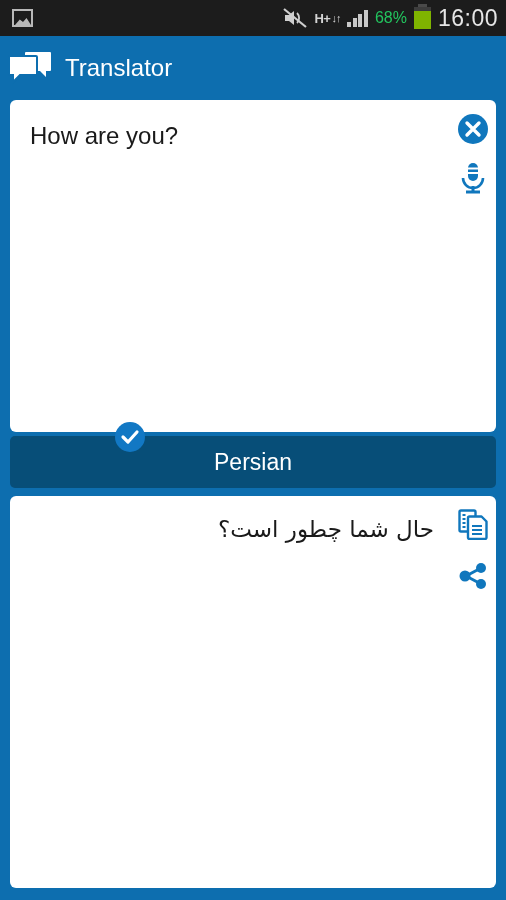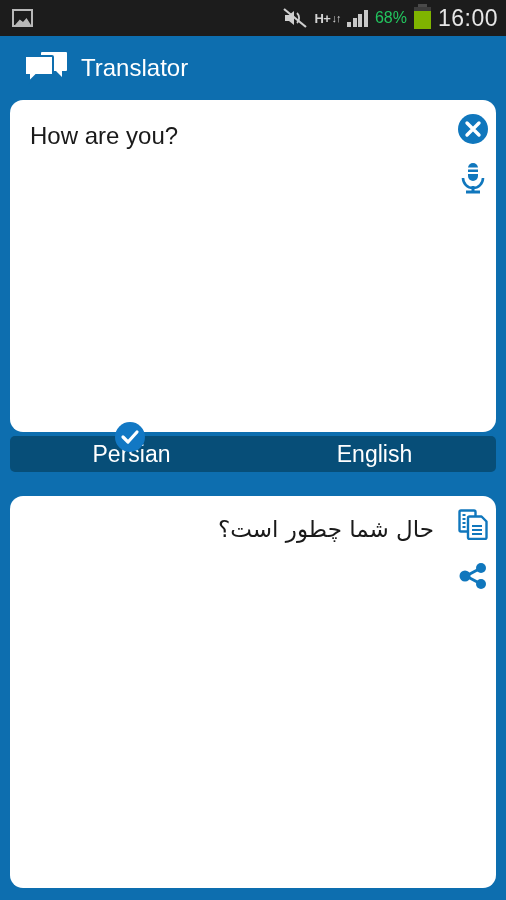--- a/index.html
+++ b/index.html
@@ -89,33 +89,33 @@
   .clock { color: #e6e6e6; font-size: 23px; line-height: 1; letter-spacing: 0.5px; }
 
   
   .app-bar {
     position: absolute;
     top: 36px; left: 0;
     width: 506px; height: 64px;
     background: #0d6eaf;
     display: flex;
     align-items: center;
-    padding-left: 24px;
+    padding-left: 8px;
     gap: 13px;
   }
   .app-icon { width: 44px; height: 34px; display: block; }
   .app-title { color: #ffffff; font-size: 24px; line-height: 1; }
 
   
   .card {
     position: absolute;
     left: 10px;
     width: 486px;
     background: #ffffff;
-    border-radius: 13px;
+    border-radius: 6px;
   }
   .card-input { top: 100px; height: 332px; }
   .card-output { top: 496px; height: 392px; padding-left: 6px; }
 
   .text-input {
     position: absolute;
     top: 20px; left: 20px;
     width: 420px;
     font-size: 24px;
     color: #1a1a1a;
@@ -147,21 +147,21 @@
   }
   .btn-clear { top: 110px; right: 14px; }
   .btn-mic   { top: 159px; right: 14px; }
   .btn-copy  { top: 505px; right: 14px; }
   .btn-share { top: 557px; right: 14px; }
 
   
   .lang-bar {
     position: absolute;
     top: 436px; left: 10px;
-    width: 486px; height: 36px;
+    width: 486px; height: 52px;
     background: #074e78;
     border-radius: 5px;
     display: flex;
   }
   .lang-item {
     flex: 1;
     display: flex;
     align-items: center;
     justify-content: center;
     color: #ffffff;
@@ -241,21 +241,20 @@
       <rect x="7" y="6.5" width="16" height="2" fill="#ffffff"></rect>
       <rect x="7" y="11" width="16" height="2" fill="#ffffff"></rect>
       <path d="M5 17 a10 10 0 0 0 20 0" stroke="#1077bd" stroke-width="2.6" fill="none"></path>
       <rect x="13.5" y="25" width="3" height="5" fill="#1077bd"></rect>
       <rect x="8" y="29.5" width="14" height="3" fill="#1077bd"></rect>
     </svg>
   </div>
 
   <div class="lang-bar">
     <div class="lang-item">Persian</div>
-    <div class="lang-item">English</div>
     <div class="check-badge">
       <svg width="20" height="20" viewBox="0 0 20 20">
         <path d="M3 10 L8 15 L17 5" stroke="#ffffff" stroke-width="3.2" fill="none" stroke-linecap="round" stroke-linejoin="round"></path>
       </svg>
     </div>
   </div>
 
   <div class="card card-output">
     <div class="text-output">حال شما چطور است؟</div>
   </div>

